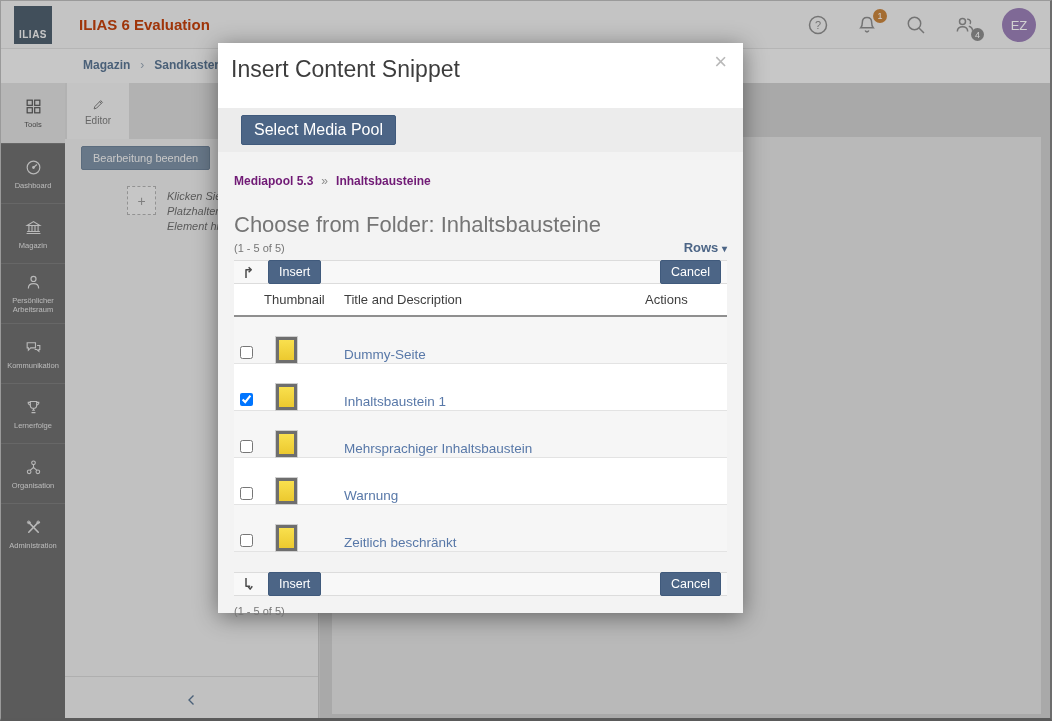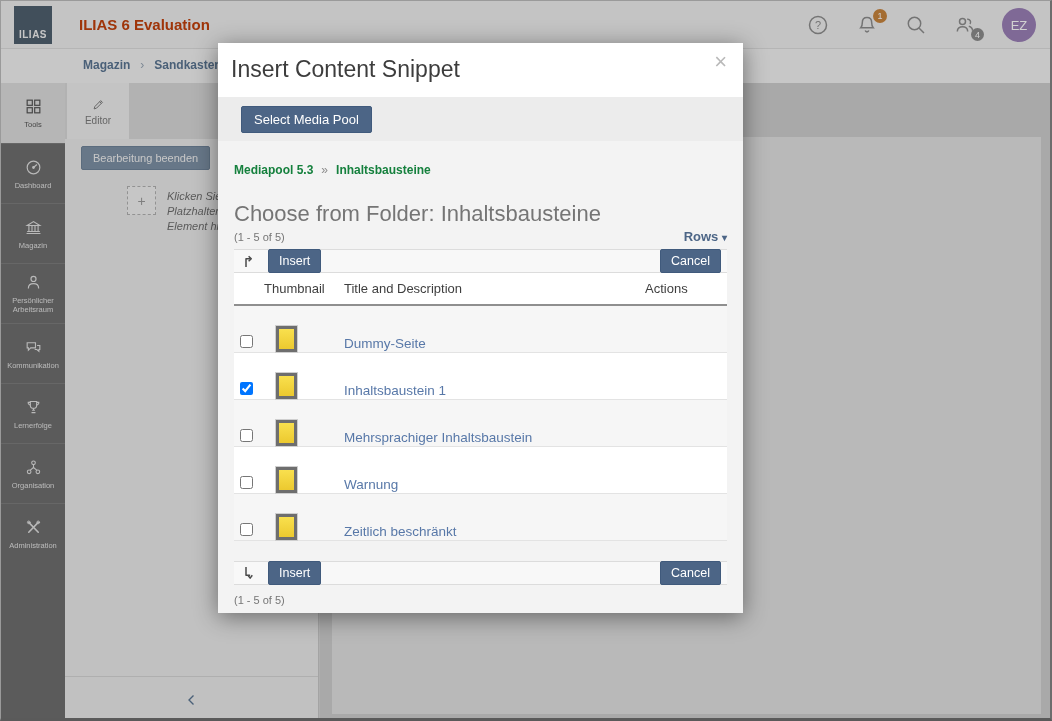--- a/index.html
+++ b/index.html
@@ -48,29 +48,29 @@
                   display:flex; align-items:center; justify-content:center; color:#5b7693; cursor:pointer; }
   .slate-footer svg { width:18px; height:18px; }
 
   .content { position:absolute; left:319px; top:82px; width:733px; height:639px; background:#cfcfcf; }
   .content-panel { position:absolute; left:12px; top:54px; right:12px; bottom:8px; background:#e2e2e2; }
 
   
   .overlay { position:absolute; inset:0; background:rgba(0,0,0,0.18); z-index:50; }
   .modal { position:absolute; left:217px; top:42px; width:525px; height:570px; background:#f3f3f3; z-index:60;
            box-shadow:0 4px 22px rgba(0,0,0,.45); }
-  .modal-header { position:relative; height:54px; background:#fff; }
+  .modal-header { position:relative; height:65px; background:#fff; }
   .modal-title { position:absolute; left:13px; top:13px; font-size:23px; color:#3d3d3d; }
   .modal-close { position:absolute; right:16px; top:8px; font-size:22px; color:#b9b9b9; cursor:pointer; line-height:1; }
   .mp-band { height:44px; background:#ececec; display:flex; align-items:center; padding:0 23px; }
-  .btn-primary { background:#4c6586; color:#fff; border:1px solid #405a7c; font-size:13px; padding:5px 12px;
+  .btn-primary { background:#4c6586; color:#fff; border:1px solid #405a7c; font-size:16px; padding:5px 12px;
                  border-radius:2px; cursor:pointer; font-family:inherit; }
   .modal-body { padding:0 16px; }
   .m-crumbs { margin-top:22px; font-size:12px; font-weight:bold; color:#5b7693; display:flex; gap:8px; align-items:center; }
-  .m-crumbs a { color:#15803d; text-decoration:none; cursor:pointer; }
+  .m-crumbs a { color:#701a75; text-decoration:none; cursor:pointer; }
   .m-crumbs .sep { color:#8b8b8b; font-weight:normal; }
   .m-heading { margin-top:24px; font-size:22px; font-weight:normal; color:#757575; }
   .pag-row { margin-top:2px; display:flex; justify-content:space-between; align-items:center; }
   .pag { font-size:11px; color:#767676; }
   .rows-dd { font-size:13px; font-weight:bold; color:#4c6586; cursor:pointer; }
   .rows-dd .caret { font-size:10px; }
   .tbar { margin-top:5px; background:#f8f8f8; border-top:1px solid #dcdcdc; border-bottom:1px solid #dcdcdc;
           height:24px; display:flex; align-items:center; padding:0 6px; gap:10px; }
   .tbar .spacer { flex:1; }
   .tbar svg { width:18px; height:18px; color:#4a4a4a; }

